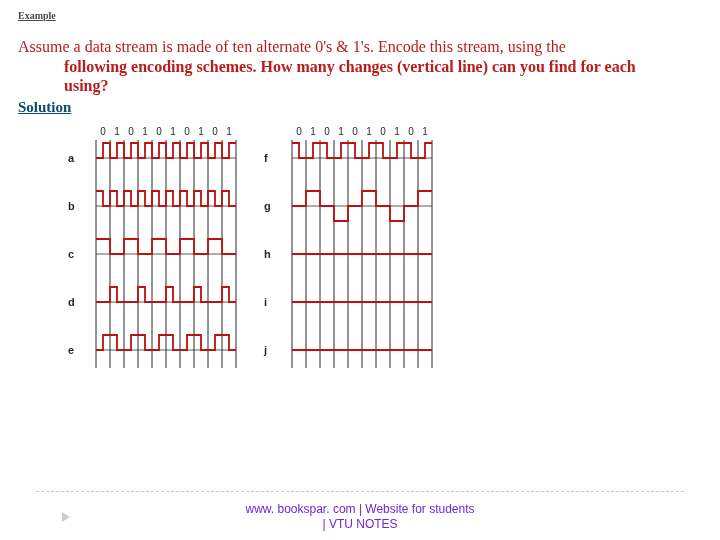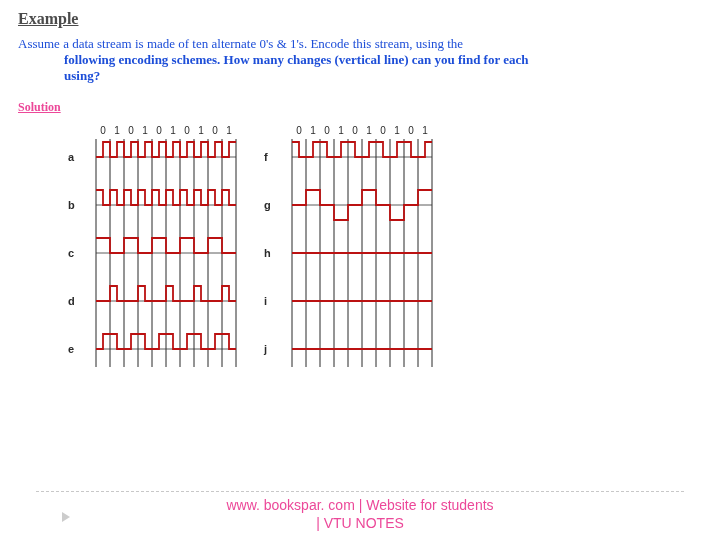--- a/index.html
+++ b/index.html
@@ -1,28 +1,28 @@
 <!DOCTYPE html>
 <html><head>
 <meta charset="utf-8">
 <style>
   * { box-sizing: border-box; margin: 0; padding: 0; }
   body { width: 720px; height: 540px; font-family: "Times New Roman", Times, serif; background: #fff; color: #111; position: relative; }
   .page { padding: 10px 18px 0 18px; }
-  .title { color: #4b4b4b; font-weight: bold; text-decoration: underline; font-size: 16px; margin-bottom: 8px; }
-  .line { font-size: 13px; line-height: 1.22; color: #1d4ed8; }
+  .title { color: #4b4b4b; font-weight: bold; text-decoration: underline; font-size: 10px; margin-bottom: 16px; }
+  .line { font-size: 16px; line-height: 1.22; color: #b91c1c; }
   .indent { padding-left: 46px; font-weight: bold; }
-  .sol { color: #ec4899; font-weight: bold; text-decoration: underline; font-size: 12px; margin-top: 16px; }
+  .sol { color: #0c4a6e; font-weight: bold; text-decoration: underline; font-size: 15px; margin-top: 3px; }
   .diagram-area { display: flex; gap: 40px; padding: 24px 40px 0 70px; }
   .bits-row { position: absolute; top: -14px; left: 8px; display: flex; font-size: 10px; font-family: Arial, sans-serif; color: #2a2a2a; }
   .bits-row span { width: 14px; text-align: center; }
   .group { position: relative; }
   .rowlab { position: absolute; left: -20px; font-size: 11px; font-family: Arial, sans-serif; color: #2a2a2a; font-weight: bold; }
   .wave { display: block; }
-  .footer { position: absolute; bottom: 8px; left: 0; right: 0; text-align: center; font-family: Arial, sans-serif; font-size: 14px; color: #ec4899; }
+  .footer { position: absolute; bottom: 8px; left: 0; right: 0; text-align: center; font-family: Arial, sans-serif; font-size: 12px; color: #6d28d9; }
   .footer div { line-height: 1.25; }
   .dashrule { position: absolute; bottom: 48px; left: 36px; right: 36px; border-top: 1px dashed #c8c8c8; }
   .bullet { position: absolute; bottom: 18px; left: 62px; width: 0; height: 0; border-left: 8px solid #ccc; border-top: 5px solid transparent; border-bottom: 5px solid transparent; }
 </style>
 </head>
 <body>
 
 <div class="page">
   <div class="title">Example</div>
   <div class="line">Assume a data stream is made of ten  alternate 0's &amp; 1's. Encode this stream, using the</div>

